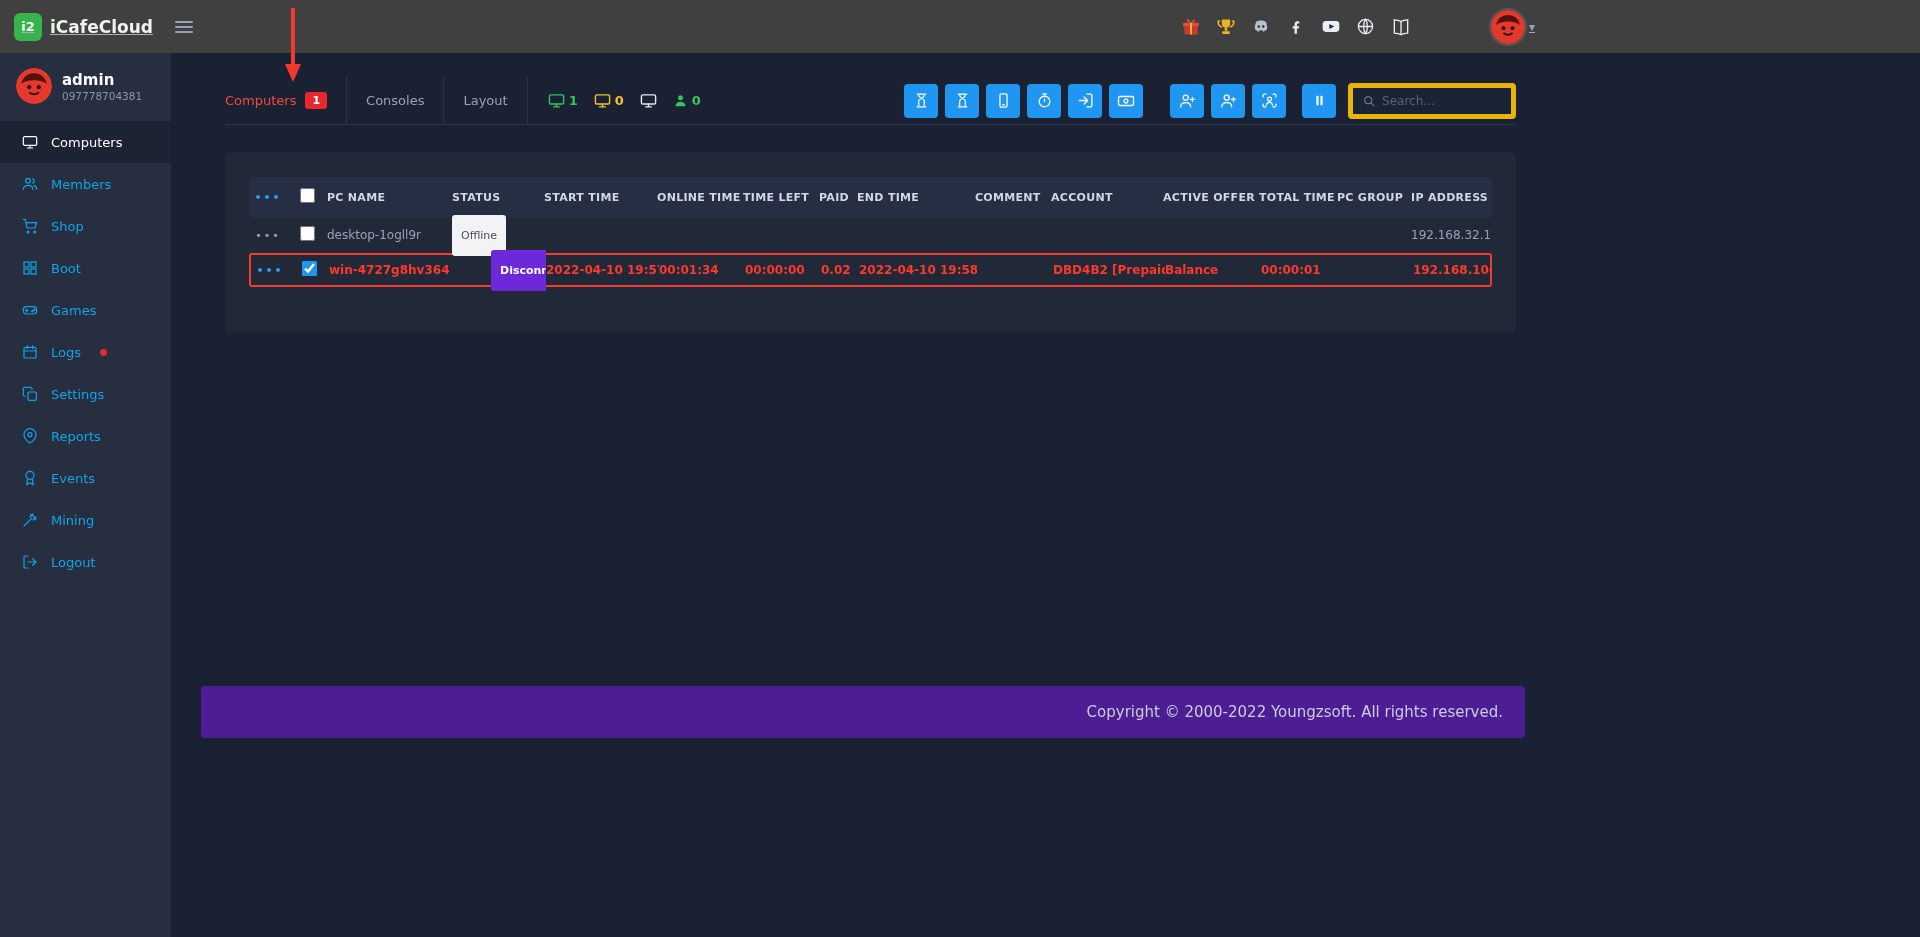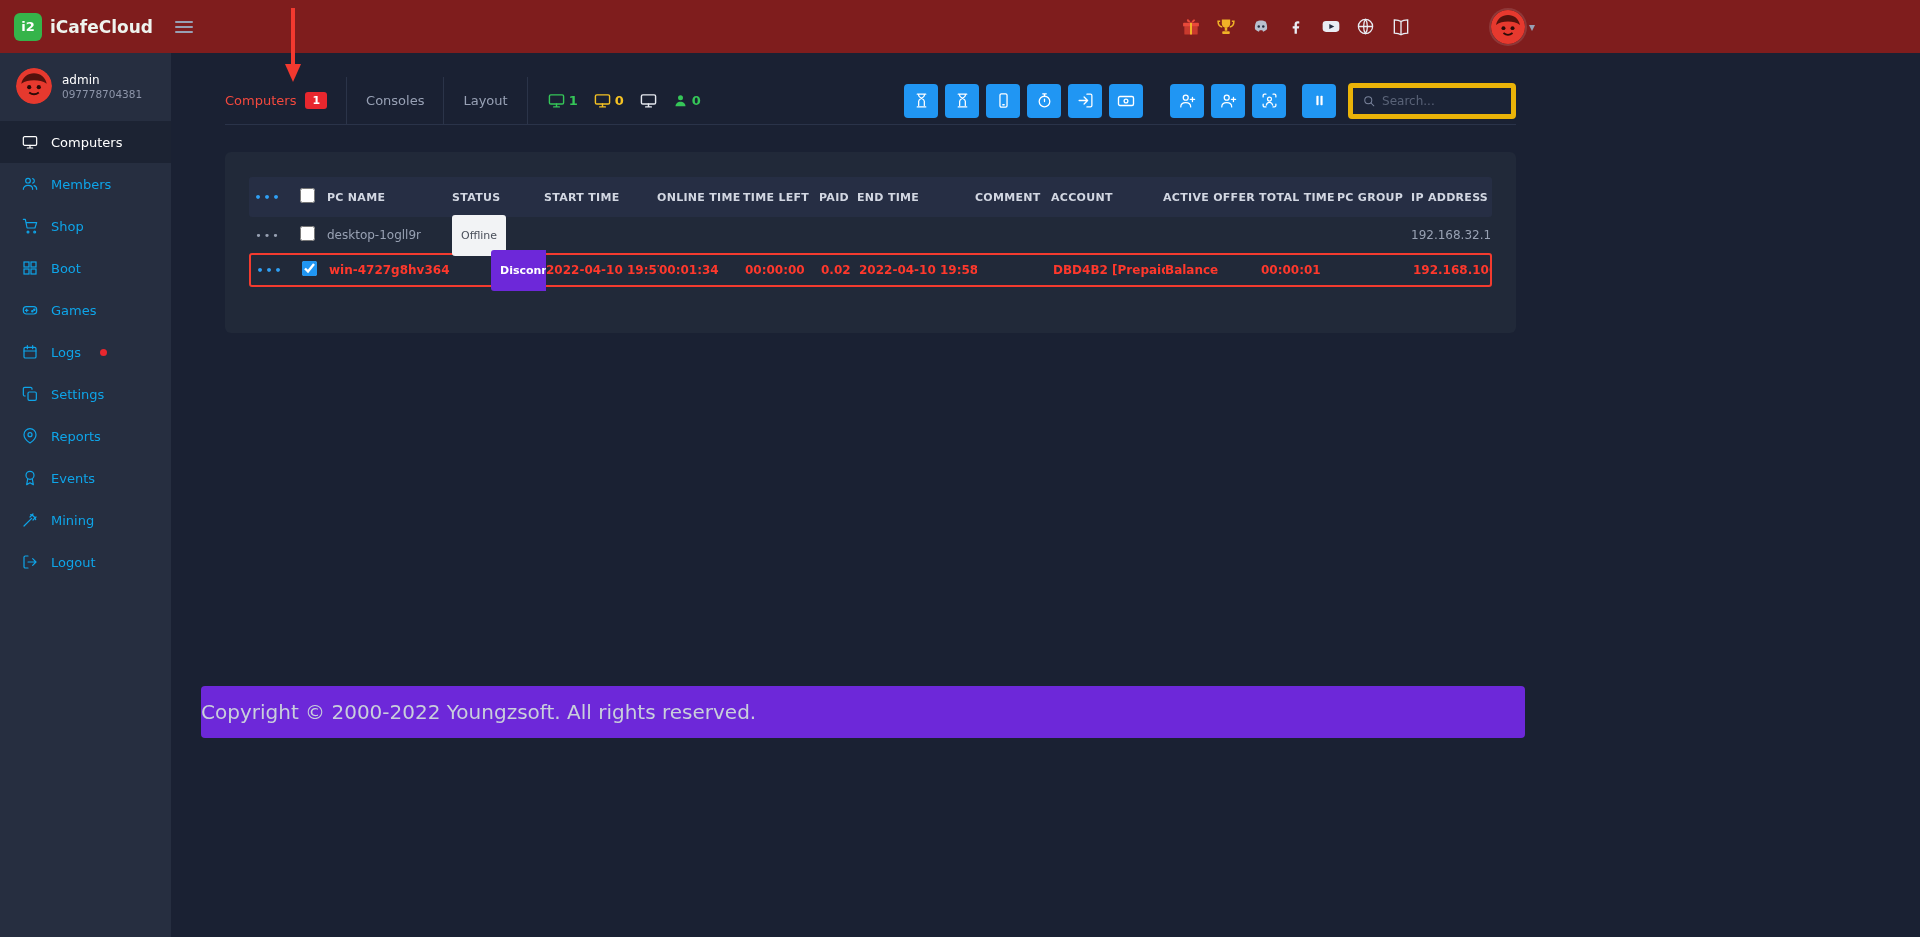--- a/index.html
+++ b/index.html
@@ -6,39 +6,39 @@
   * { margin:0; padding:0; box-sizing:border-box; }
   html,body { width:1920px; height:937px; }
   body {
     background:#1a2133;
     font-family:"DejaVu Sans","Liberation Sans",sans-serif;
     color:#a6adc0; overflow:hidden; position:relative;
   }
   svg { display:block; }
 
   
-  .topbar { position:absolute; top:0; left:0; width:100%; height:53px; background:#7f1d1d; z-index:5; }
+  .topbar { position:absolute; top:0; left:0; width:100%; height:53px; background:#404040; z-index:5;text-decoration:underline; }
   .topbar-inner { width:1549px; height:100%; display:flex; align-items:center; padding:0 14px; }
   .logo { display:flex; align-items:center; gap:8px; cursor:pointer; }
   .logo-mark { width:28px; height:28px; background:#35b44a; border-radius:6px; color:#fff;
     font-weight:bold; font-size:13px; display:flex; align-items:center; justify-content:center; }
   .logo-text { color:#eef3ee; font-size:17px; font-weight:bold; }
   .burger { margin-left:16px; cursor:pointer; display:flex; flex-direction:column; gap:3px; padding:6px; }
   .burger i { display:block; width:18px; height:2px; background:#97a0b4; border-radius:1px; }
   .topbar-icons { margin-left:auto; display:flex; align-items:center; gap:15px; }
   .tb-icon { width:20px; height:20px; cursor:pointer; display:flex; align-items:center; justify-content:center; }
   .account { display:flex; align-items:center; margin-left:80px; gap:4px; cursor:pointer; }
   .avatar-svg { width:34px; height:34px; border-radius:50%; box-shadow:0 0 0 2px rgba(255,255,255,.12); }
   .chev { color:#97a0b4; font-size:12px; }
 
   
   .sidebar { position:absolute; top:53px; left:0; width:171px; bottom:0; background:#262e40; }
   .side-user { display:flex; align-items:center; gap:10px; padding:15px 16px 13px; }
   .side-user .avatar-svg { width:36px; height:36px; box-shadow:none; }
-  .u-name { color:#fff; font-weight:normal; font-size:12px; }
+  .u-name { color:#fff; font-weight:bold; font-size:15px; }
   .u-id { color:#8d95a9; font-size:10.5px; margin-top:1px; }
   .menu { margin-top:4px; }
   .menu-item { display:flex; align-items:center; gap:13px; height:42px; padding:0 22px;
     font-size:13px; color:#0ea5e9; cursor:pointer; }
   .menu-item svg { flex:0 0 auto; }
   .menu-item.active { background:#1c2333; color:#fff; }
   .dot { width:7px; height:7px; border-radius:50%; background:#e8272e; margin-left:6px; }
 
   
   .main { position:absolute; left:171px; top:53px; width:1378px; bottom:0; padding:0 33px 0 54px; }
@@ -77,23 +77,23 @@
   .cell { padding-right:6px; white-space:nowrap; overflow:hidden; }
   .c-center { text-align:center; }
   .ellipsis { letter-spacing:2px; font-size:11px; cursor:pointer; }
   .thead .ellipsis { color:#2fa0f5; }
   input[type="checkbox"] { width:15px; height:15px; accent-color:#2096f3; cursor:pointer; }
   .badge-status { display:inline-block; font-size:11px; padding:14px 9px; border-radius:3px; font-weight:normal; }
   .badge-offline { background:#f2f3f5; color:#4a4f5a; }
   .badge-disconnected { background:#6d28d9; color:#fff; font-weight:bold;margin-left:37px; }
 
   
-  .footer { position:absolute; top:633px; left:30px; width:1324px; height:52px; background:#6d28d9;
-    border-radius:4px; display:flex; align-items:center; justify-content:flex-start;
-    padding-right:22px; color:#c9cfdb; font-size:20px; }
+  .footer { position:absolute; top:633px; left:30px; width:1324px; height:52px; background:#4c1d95;
+    border-radius:4px; display:flex; align-items:center; justify-content:flex-end;
+    padding-right:22px; color:#c9cfdb; font-size:15px; }
 
   
   .arrow-annotation { position:absolute; left:280px; top:6px; z-index:20; pointer-events:none; }
 </style>
 </head>
 <body>
 
 <svg class="arrow-annotation" width="26" height="78" viewBox="0 0 26 78">
   <line x1="13" y1="2" x2="13" y2="60" stroke="#f3392f" stroke-width="4"></line>
   <polygon points="5,58 21,58 13,76" fill="#f3392f"></polygon>

